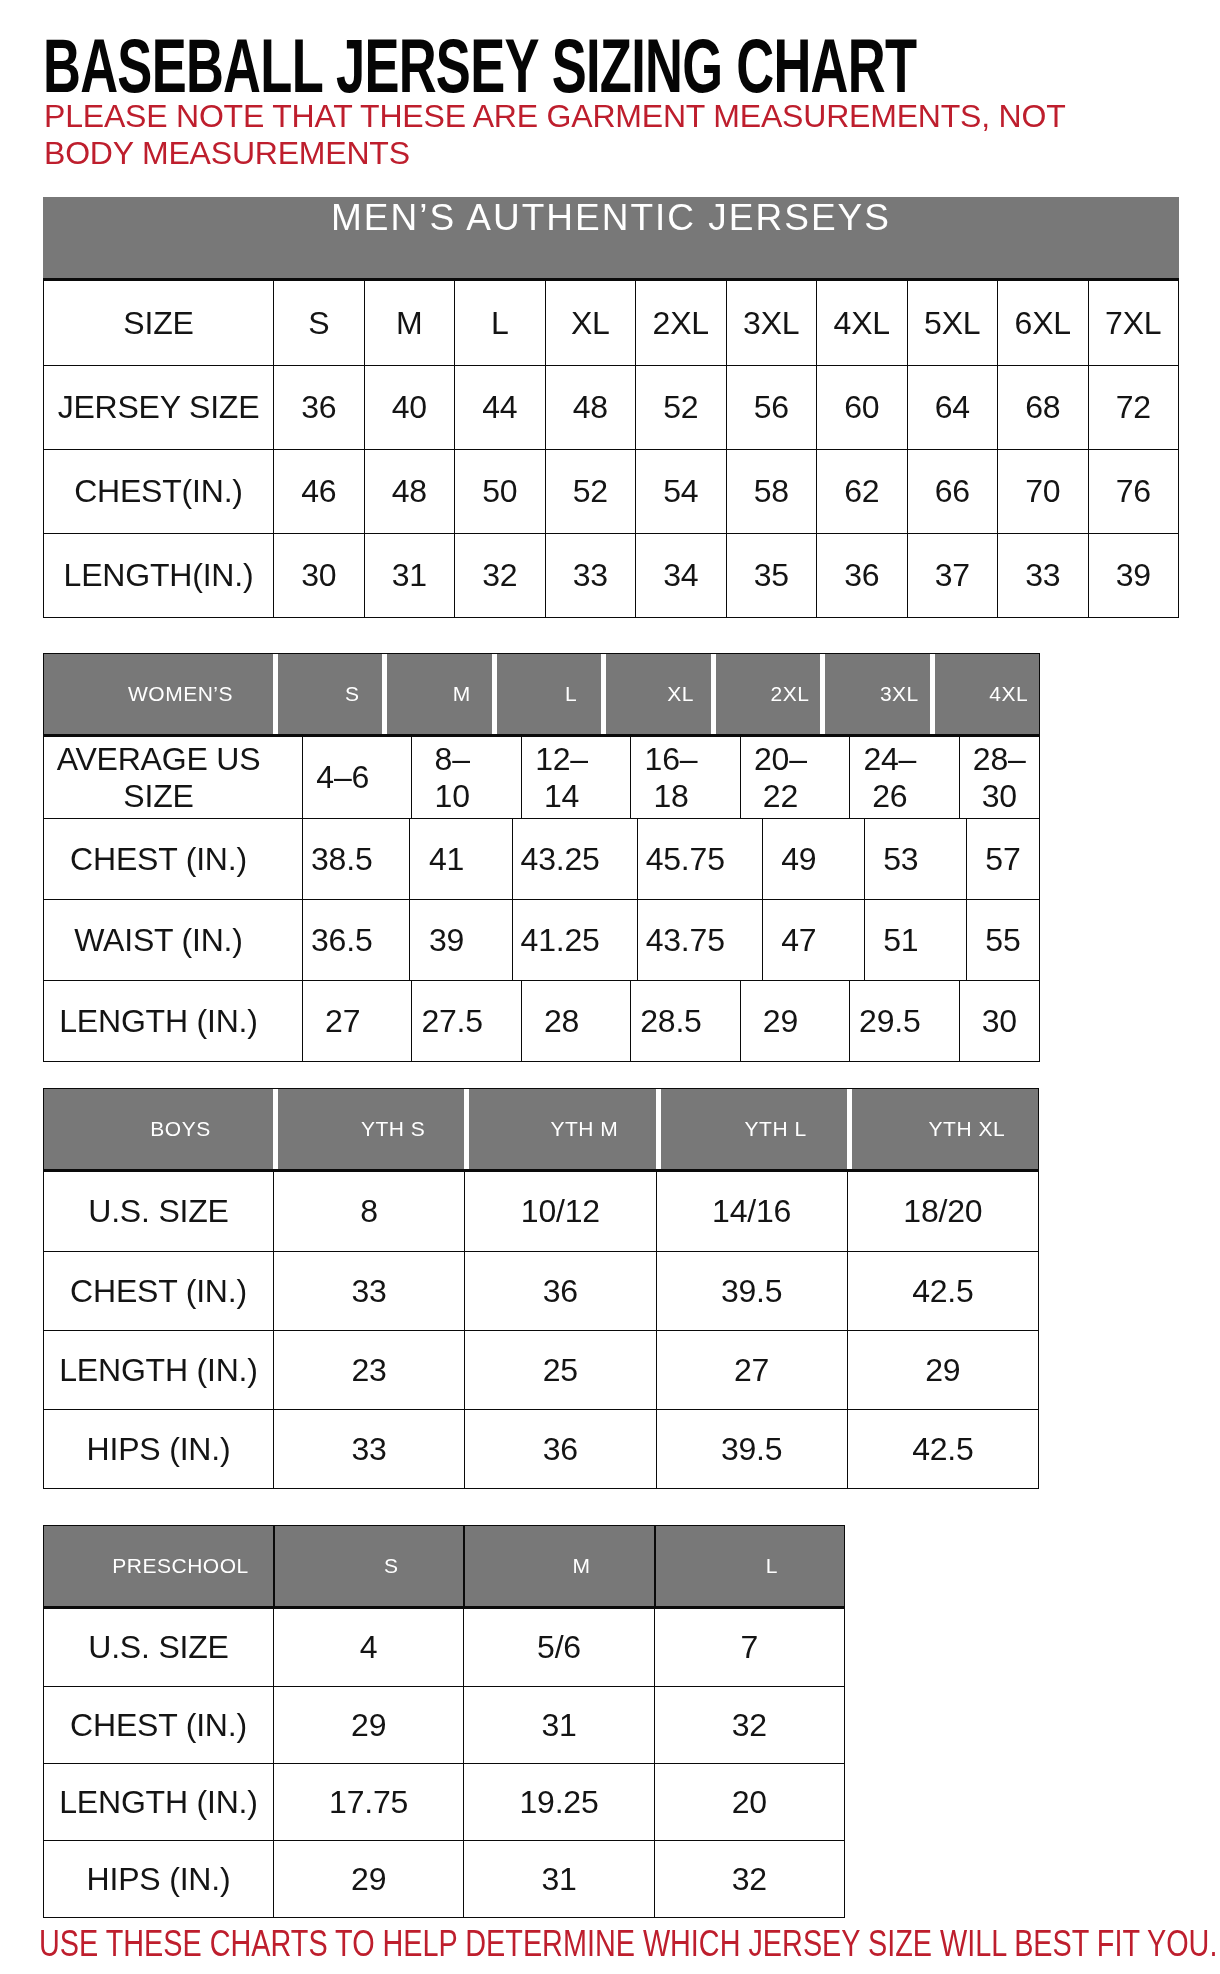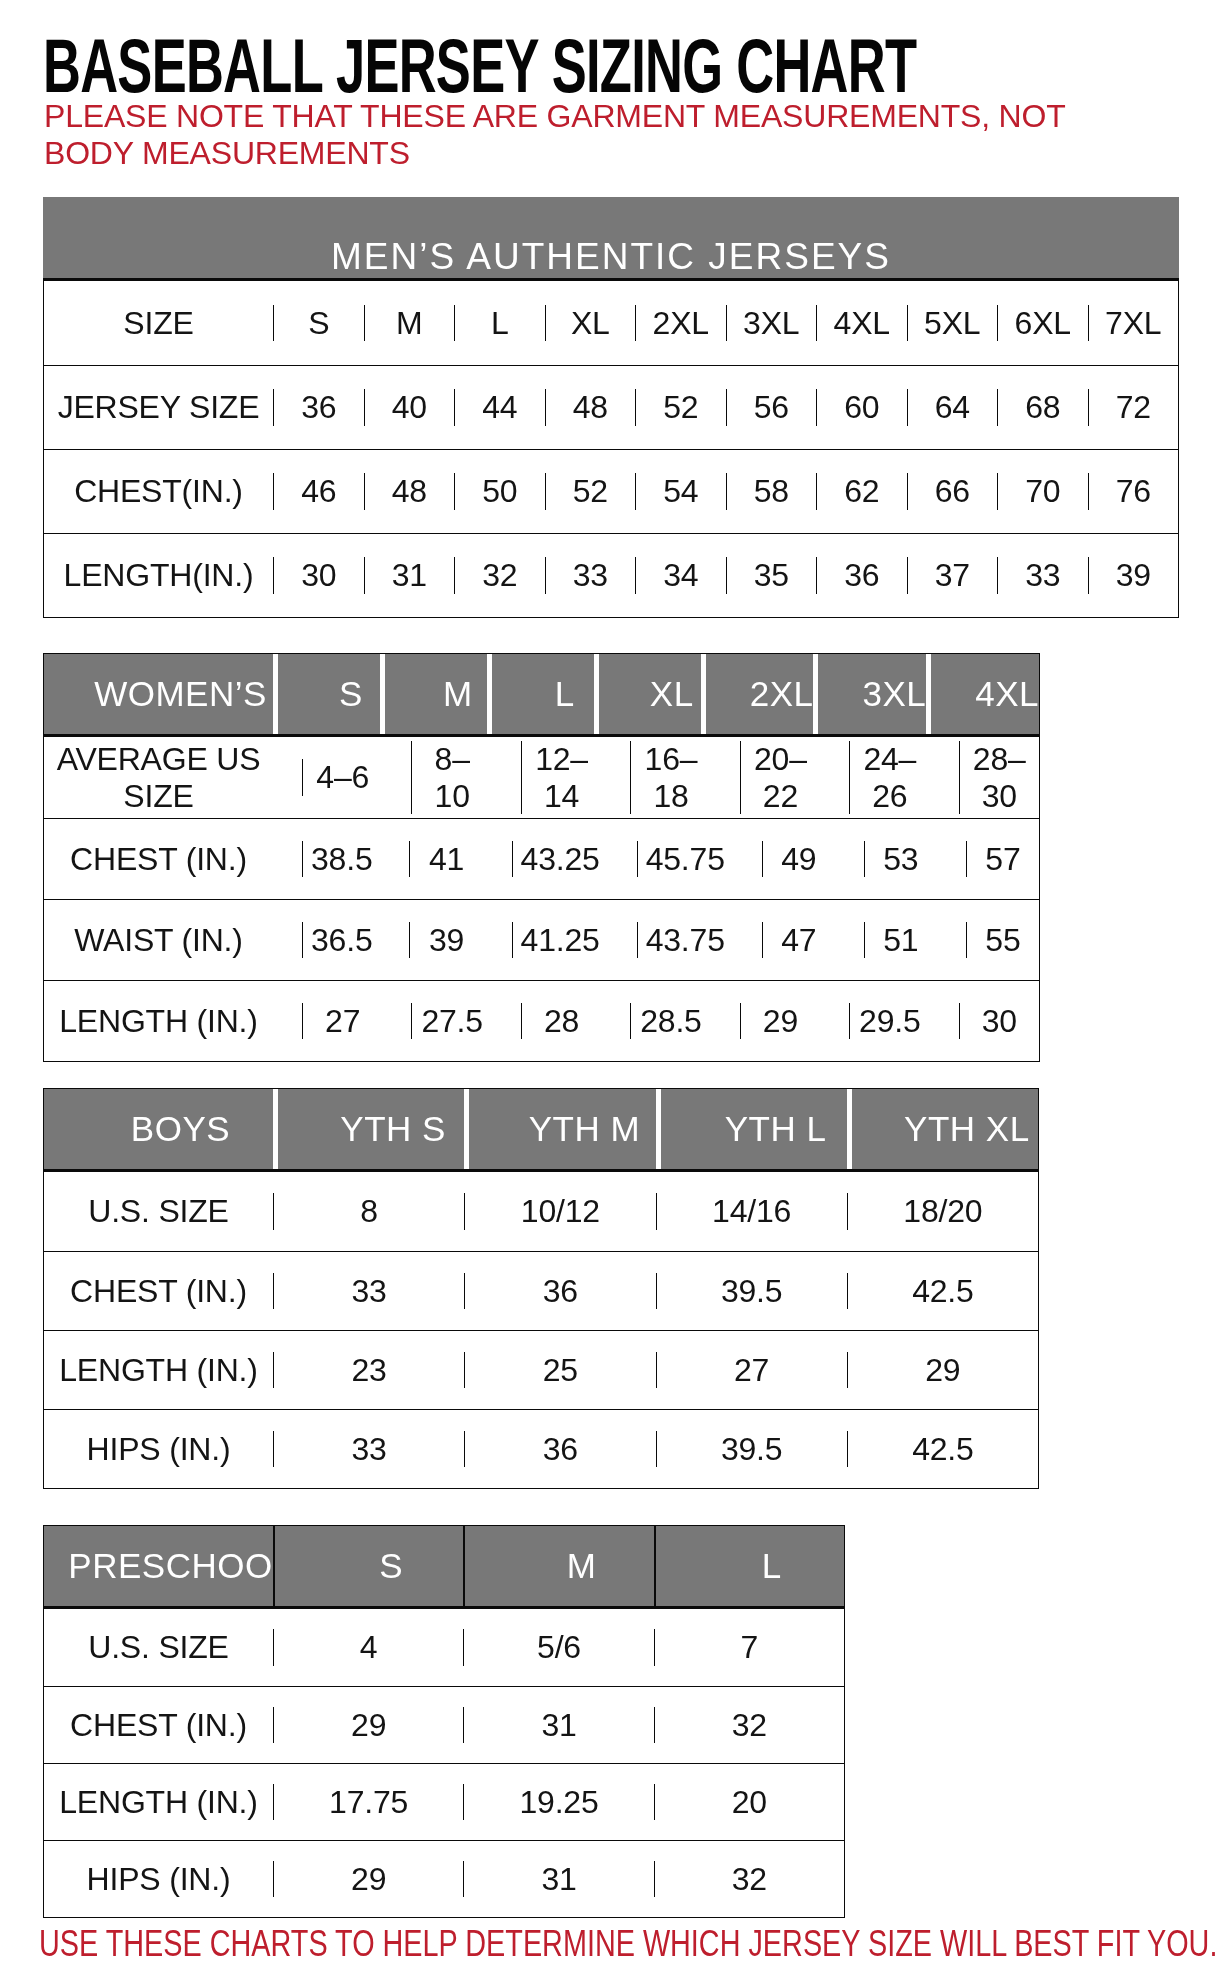--- a/index.html
+++ b/index.html
@@ -43,50 +43,50 @@
   .t-mens      { left:43px; top:197px;  width:1136px; }
   .t-womens    { left:43px; top:653px;  width:997px; }
   .t-boys      { left:43px; top:1088px; width:996px; }
   .t-preschool { left:43px; top:1518px; width:802px;margin-top:7px; }
 
   
   .thead { width:100%; }
   .banner {
     height:84px; background:var(--gray);
     border-bottom:3px solid var(--ink);
-    display:flex; align-items:flex-end; justify-content:center;
+    display:flex; align-items:flex-start; justify-content:center;
   }
   .banner span {
     color:#fff; font-size:37px; letter-spacing:2px; white-space:nowrap;
   }
   .hrow {
     display:flex; width:100%;
     border:1.5px solid var(--ink); border-bottom:3px solid var(--ink);
   }
   .t-womens .hrow, .t-boys .hrow { height:84px; }
   .t-preschool .hrow { height:84px; }
   .hcell {
     background:var(--gray); color:#fff;
     display:flex; align-items:center; justify-content:center;
-    font-size:35px; letter-spacing:0.5px; white-space:nowrap;padding-left:44px;
+    font-size:21px; letter-spacing:0.5px; white-space:nowrap;padding-left:44px;
   }
   .hcell.label-cell { width:229px; flex:none; }
   .hcell.data-cell  { flex:1; }
   
   .t-womens .hcell.data-cell, .t-boys .hcell.data-cell { border-left:5px solid #ffffff; }
   
   .t-preschool .hcell.data-cell { border-left:2.5px solid var(--ink); }
 
   
   .tbody {
     width:100%;
     border:1.5px solid var(--ink); border-top:none;
     background:#fff;
   }
-  .row { display:flex; width:100%;align-items:center; }
+  .row { display:flex; width:100%; }
   .row + .row { border-top:1.5px solid var(--ink); }
   .t-mens .row { height:84px; }
   .t-womens .row { height:81px;gap:29px; }
   .t-boys .row { height:79px; }
   .t-preschool .row { height:77px; }
   .cell {
     display:flex; align-items:center; justify-content:center;
     text-align:center;
     font-size:32px; color:#141414; letter-spacing:-0.2px;
     line-height:1.15;

